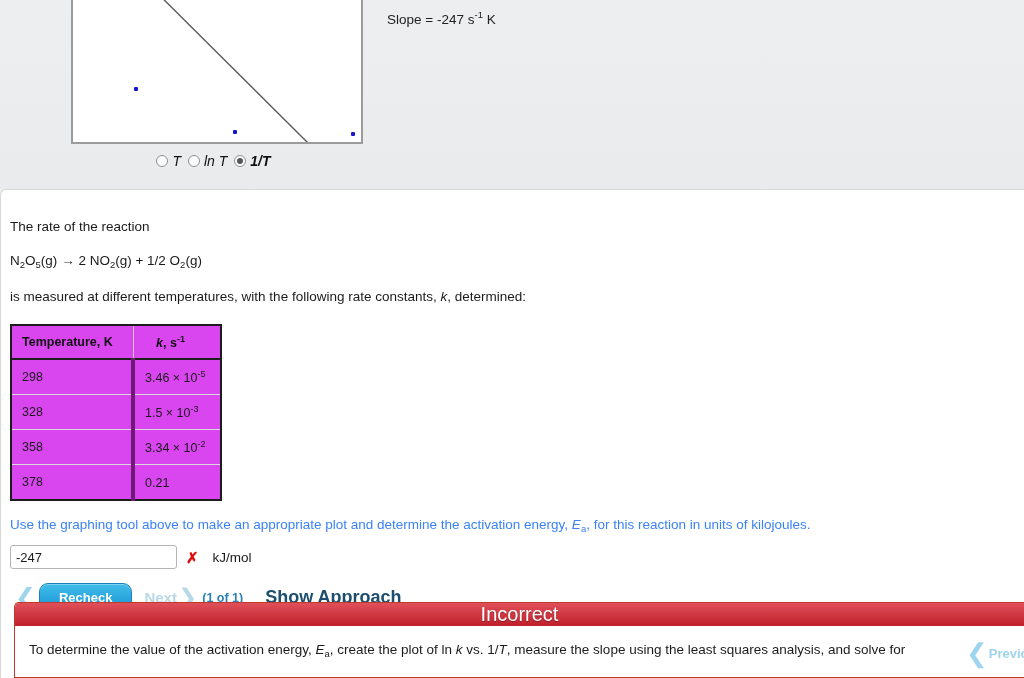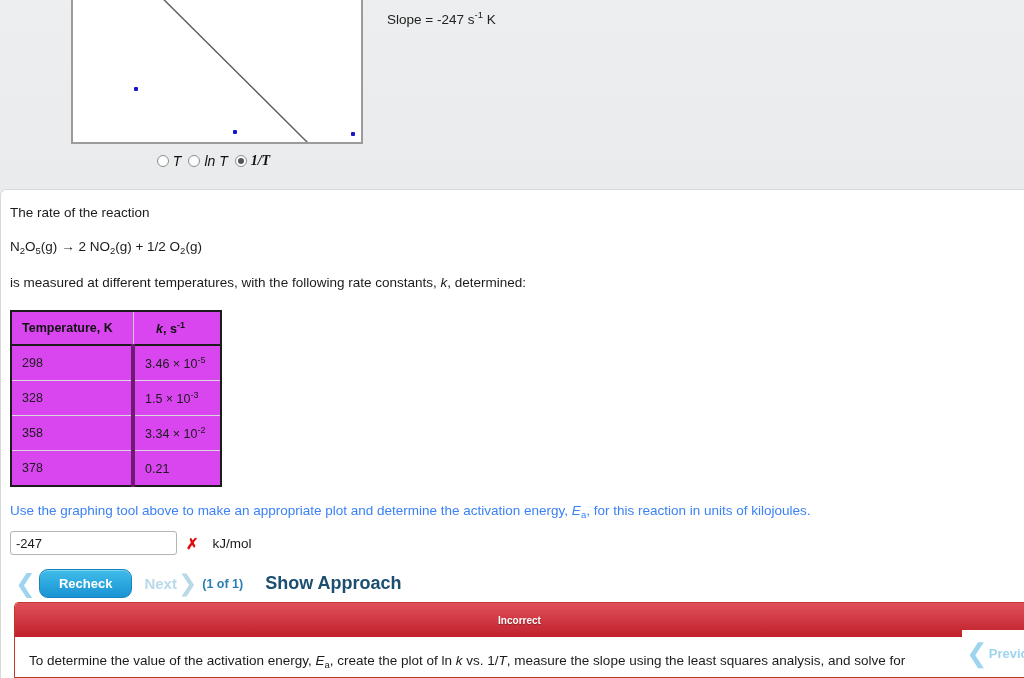--- a/index.html
+++ b/index.html
@@ -40,37 +40,37 @@
   .radio {
     width: 12px; height: 12px; border-radius: 50%;
     border: 1px solid #8d8d8d; background: #fdfdfd;
     display: inline-block; position: relative; flex: none;
   }
   .radio.sel::after {
     content: ""; position: absolute; left: 2px; top: 2px;
     width: 6px; height: 6px; border-radius: 50%; background: #555;
   }
   .opt-label { font-style: italic; font-size: 14px; color: #111; }
-  .opt-label.bold { font-weight: bold; font-style: italic; font-family: Liberation Serif, serif; }
+  .opt-label.bold { font-weight: bold; font-style: italic; }
 
   .slope-text {
     position: absolute; left: 387px; top: 9px;
     font-size: 13.5px; color: #222; white-space: nowrap;
   }
   .slope-text sup { font-size: 9.5px; vertical-align: super; }
 
   
   .panel {
     position: absolute; left: 0; top: 189px; width: 1024px; height: 489px;
     background: #ffffff;
     border-top: 1px solid #d7d9d9;
     border-left: 1px solid #d7d9d9;
     border-top-left-radius: 6px;
   }
-  .panel-body { padding: 14px 0 0 9px; }
+  .panel-body { padding: 14px 0 0 9px; margin-top: 14px; }
 
   .p-line { font-size: 13.5px; color: #1b1b1b; line-height: 1.35; }
   .p-line.eq { margin-top: 16px; }
   .p-line.meas { margin-top: 18px; }
   .p-line sub { font-size: 9.5px; vertical-align: baseline; position: relative; top: 3px; }
   .p-line i { font-style: italic; }
 
   
   table.data {
     margin-top: 17px; border-collapse: collapse;
@@ -138,23 +138,23 @@
   .show-approach { color: #1c4e70; font-size: 18px; font-weight: bold; margin-left: 22px; cursor: pointer; }
   .attempt { margin-top: 4px; margin-left: 47px; font-size: 11px; font-weight: bold; color: #4a4a4a; }
 
   
   .banner-wrap {
     position: absolute; left: 14px; top: 602px; right: 0; height: 76px;
     border: 1px solid #c0392b; border-right: none;
     border-radius: 5px 0 0 0; overflow: hidden; background: #fff;
   }
   .banner {
-    height: 34px; display: flex; align-items: center; justify-content: center;
+    height: 23px; display: flex; align-items: center; justify-content: center;
     background: linear-gradient(#e0505a, #c0202a);
-    color: #ffffff; font-weight: bold; font-size: 10px;
+    color: #ffffff; font-weight: normal; font-size: 20px;
     text-shadow: 0 1px 1px rgba(0,0,0,.35);
   }
   .banner-text {
     padding: 16px 0 0 14px; font-size: 13.5px; color: #1b1b1b;
     white-space: nowrap; overflow: hidden;
   }
   .banner-text i { font-style: italic; }
   .banner-text sub { font-size: 9.5px; vertical-align: baseline; position: relative; top: 3px; }
 
   

